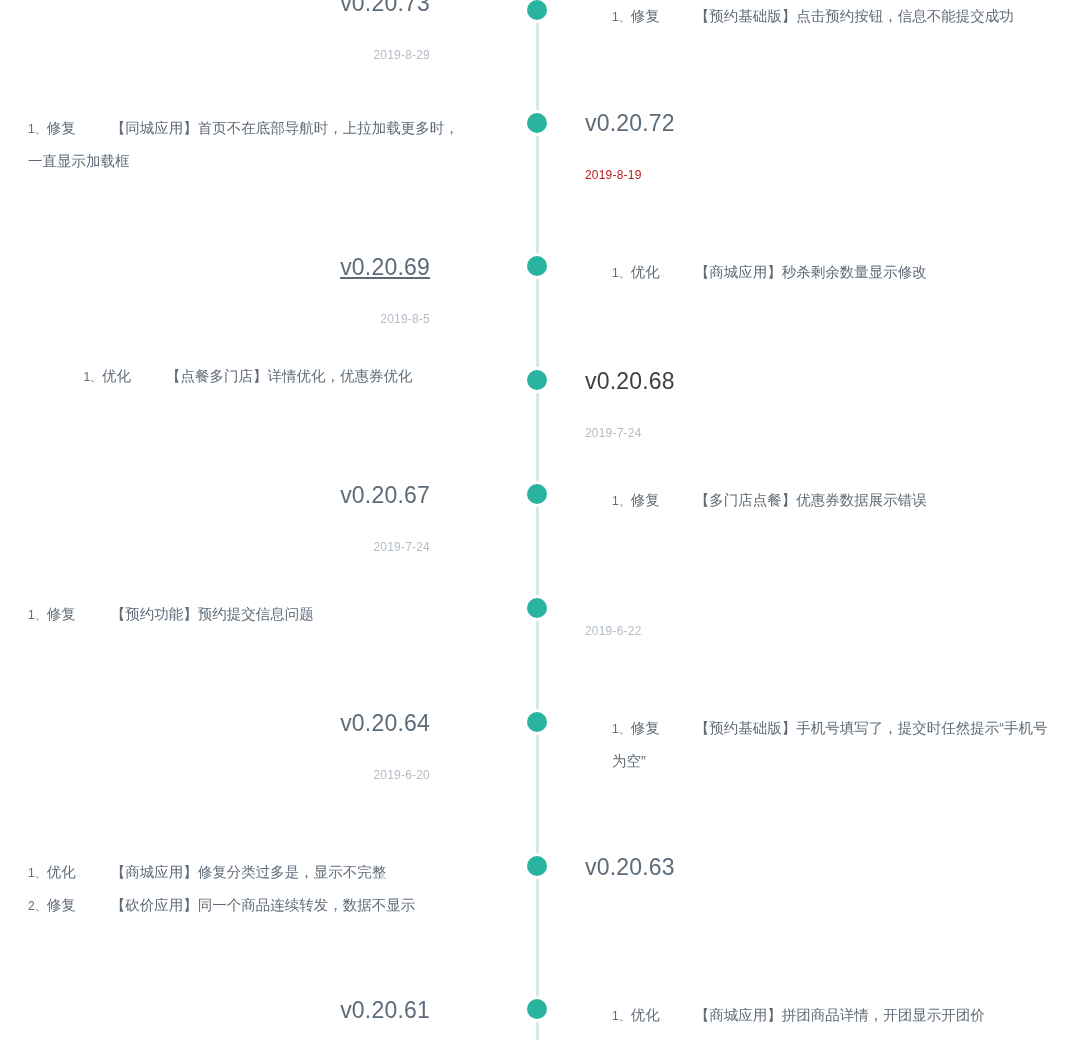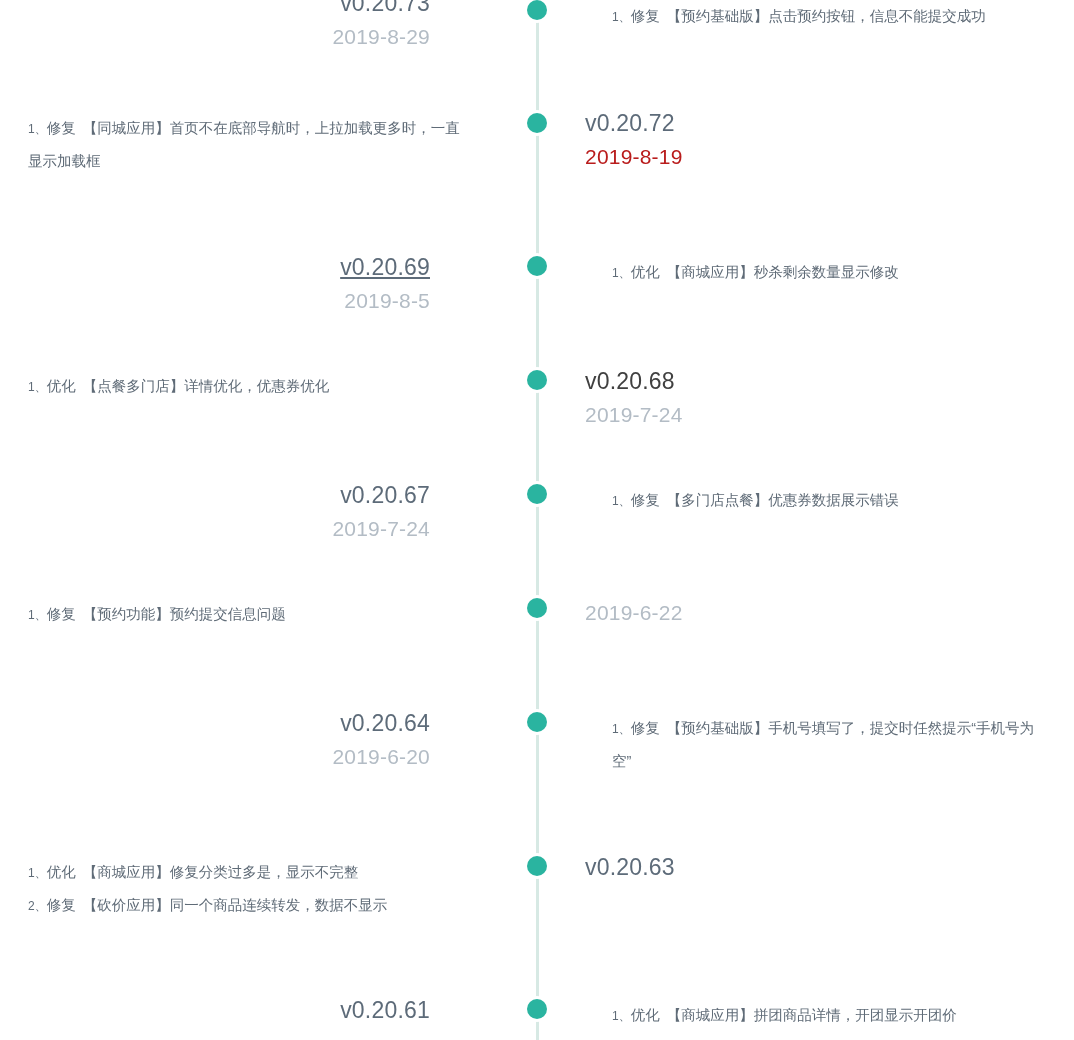--- a/index.html
+++ b/index.html
@@ -52,23 +52,23 @@
   .tl-meta.right { left: 585px; text-align: left;  padding-left: 0; }
 
   .tl-version {
     font-size: 23px;
     line-height: 30px;
     color: #5d6b79;
     letter-spacing: 0.2px;
     white-space: nowrap;
   }
   .tl-date {
-    font-size: 21px;
+    font-size: 12px;
     line-height: 22px;
-    margin-top: 8px;
+    margin-top: 26px;
     color: #b3bcc5;
     letter-spacing: 0.2px;
     white-space: nowrap;
   }
 
   
   .tl-content {
     position: absolute;
     width: 440px;
   }
@@ -79,21 +79,21 @@
     font-size: 14.5px;
     line-height: 32px;
     color: #5f6b77;
     white-space: normal;
   }
   .tl-line .idx {
     font-size: 12px;
     color: #5f6b77;
   }
   .tl-line .kind {
-    margin-right: 7px;
+    margin-right: 35px;
     font-family: Liberation Mono, monospace;
   }
   .tl-line .body {
     font-size: 14.5px;
   }
 </style>
 </head>
 <body style="background: rgb(255, 255, 255);">
 
 <div id="timeline-axis" style="background: rgb(215, 233, 228);"></div>
@@ -128,21 +128,21 @@
       <div class="tl-content right" style="top: 256px;">
         <div class="tl-line" style="color: rgb(95, 107, 119);"><span class="idx">1、</span><span class="kind">优化</span><span class="body">【商城应用】秒杀剩余数量显示修改</span></div>
       </div>
     </div>
     <div class="tl-row" style="top: 0px;">
       <div class="tl-dot" style="top: 370px; background: rgb(42, 180, 160);"></div>
       <div class="tl-meta right" style="top: 366px;">
         <div class="tl-version" style="color: #404040;">v0.20.68</div>
         <div class="tl-date" style="color: rgb(179, 188, 197);">2019-7-24</div>
       </div>
-      <div class="tl-content left" style="top: 370px;">
+      <div class="tl-content left" style="top: 360px; text-align: center;">
         <div class="tl-line" style="color: rgb(95, 107, 119);"><span class="idx">1、</span><span class="kind">优化</span><span class="body">【点餐多门店】详情优化，优惠券优化</span></div>
       </div>
     </div>
     <div class="tl-row" style="top: 0px;">
       <div class="tl-dot" style="top: 484px; background: rgb(42, 180, 160);"></div>
       <div class="tl-meta left" style="top: 480px;">
         <div class="tl-version" style="color: rgb(93, 107, 121);">v0.20.67</div>
         <div class="tl-date" style="color: rgb(179, 188, 197);">2019-7-24</div>
       </div>
       <div class="tl-content right" style="top: 484px;">

